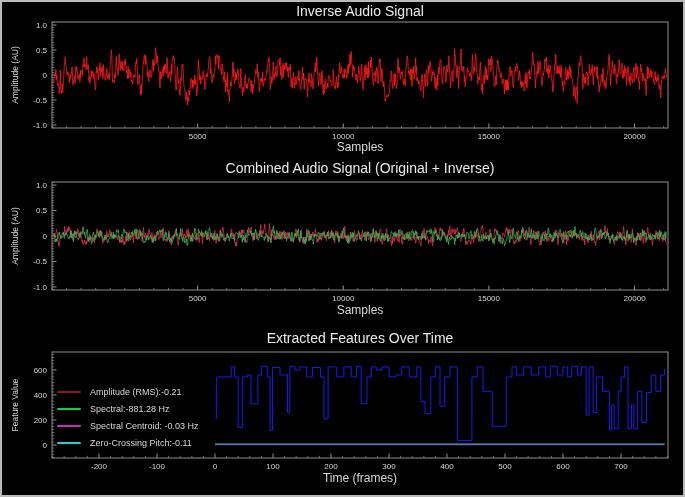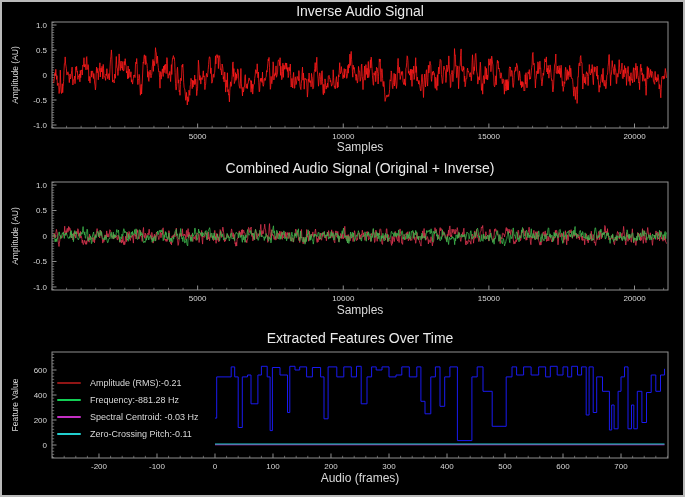--- a/index.html
+++ b/index.html
@@ -11,21 +11,21 @@
   #plot-canvas{position:absolute;left:0;top:0;font-family:"Liberation Sans",sans-serif;}
   .chart-title{position:absolute;left:52px;width:616px;text-align:center;
     color:#eaeaea;font-size:14px;line-height:12px;}
   #title-0{top:5px}#title-1{top:162px}#title-2{top:332px}
   .xlabel{position:absolute;left:52px;width:616px;text-align:center;
     color:#d8d8d8;font-size:12px;line-height:9px;}
   #xlabel-0{top:143px}#xlabel-1{top:306px}#xlabel-2{top:474px}
   .ylabel{position:absolute;left:15px;color:#d8d8d8;font-size:8.5px;white-space:nowrap;
     transform:translate(-50%,-50%) rotate(-90deg);}
   #ylabel-0{top:75px}#ylabel-1{top:236px}#ylabel-2{top:405px}
-  .legend{position:absolute;left:57px;top:374px;}
+  .legend{position:absolute;left:57px;top:383px;}
   .legend-item{display:flex;align-items:center;height:17px;}
   .legend-swatch{display:inline-block;width:24px;height:2px;margin-right:9px;border-radius:1px;}
   .legend-label{color:#d8d8d8;font-size:9px;white-space:nowrap;}
 </style>
 </head>
 <body>
 
 <div class="figure">
 
   <svg id="plot-canvas" width="685" height="497" viewBox="0 0 685 497">
@@ -349,34 +349,34 @@
         <path d="M215.0 418.1L216.7 418.1L216.7 376.9L231.2 376.9L231.2 366.9L234.7 366.9L234.7 376.9L238.2 376.9L238.2 427.5L242.3 427.5L242.3 376.9L247.5 376.9L247.5 375.0L251.0 375.0L251.0 403.8L257.9 403.8L257.9 375.0L261.4 375.0L261.4 366.3L267.2 366.3L267.2 376.9L270.1 376.9L270.1 430.6L272.4 430.6L272.4 367.5L280.0 367.5L280.0 375.0L287.5 375.0L287.5 412.5L289.8 412.5L289.8 366.3L295.0 366.3L295.0 370.0L299.7 370.0L299.7 366.9L306.6 366.9L306.6 376.9L312.4 376.9L312.4 367.5L320.6 367.5L320.6 376.9L324.0 376.9L324.0 418.8L328.1 418.8L328.1 366.9L336.8 366.9L336.8 376.9L343.8 376.9L343.8 366.9L351.3 366.9L351.3 376.9L356.5 376.9L356.5 366.3L361.2 366.3L361.2 403.8L367.0 403.8L367.0 376.9L371.6 376.9L371.6 366.9L376.2 366.9L376.2 370.0L382.0 370.0L382.0 366.9L389.0 366.9L389.0 376.9L396.0 376.9L396.0 375.0L401.8 375.0L401.8 366.9L409.3 366.9L409.3 376.9L416.8 376.9L416.8 366.9L420.9 366.9L420.9 401.3L425.0 401.3L425.0 413.8L430.8 413.8L430.8 376.9L435.4 376.9L435.4 366.9L440.0 366.9L440.0 406.3L444.7 406.3L444.7 376.9L449.9 376.9L449.9 366.9L457.4 366.9L457.4 440.6L471.9 440.6L471.9 376.9L477.2 376.9L477.2 366.9L483.0 366.9L483.0 391.3L492.2 391.3L492.2 426.3L506.2 426.3L506.2 376.9L512.0 376.9L512.0 366.9L516.6 366.9L516.6 375.0L523.6 375.0L523.6 366.9L531.1 366.9L531.1 375.0L538.7 375.0L538.7 366.9L545.6 366.9L545.6 376.9L550.3 376.9L550.3 366.3L557.2 366.3L557.2 375.0L563.0 375.0L563.0 366.9L567.7 366.9L567.7 376.9L571.7 376.9L571.7 366.3L577.5 366.3L577.5 375.0L581.6 375.0L581.6 366.9L586.2 366.9L586.2 415.0L589.1 415.0L589.1 366.9L593.2 366.9L593.2 412.5L596.7 412.5L596.7 376.9L602.5 376.9L602.5 391.3L609.4 391.3L609.4 430.0L611.7 430.0L611.7 405.0L614.1 405.0L614.1 428.8L618.1 428.8L618.1 391.3L621.0 391.3L621.0 376.9L624.5 376.9L624.5 366.9L628.0 366.9L628.0 428.8L631.5 428.8L631.5 405.0L633.8 405.0L633.8 428.8L637.3 428.8L637.3 391.3L641.9 391.3L641.9 422.5L646.5 422.5L646.5 392.5L651.2 392.5L651.2 375.0L655.8 375.0L655.8 391.3L660.5 391.3L660.5 375.0L664.5 375.0L664.5 368.8" fill="none" stroke="#1a1af0" stroke-width="1"></path>
       </g>
     </svg>
 
   <div class="chart-title" id="title-0">Inverse Audio Signal</div>
   <div class="chart-title" id="title-2">Extracted Features Over Time</div>
   <div class="chart-title" id="title-1">Combined Audio Signal (Original + Inverse)</div>
 
   <div class="xlabel" id="xlabel-0">Samples</div>
   <div class="xlabel" id="xlabel-1">Samples</div>
-  <div class="xlabel" id="xlabel-2">Audio (frames)</div>
+  <div class="xlabel" id="xlabel-2">Time (frames)</div>
 
   <div class="ylabel" id="ylabel-0">Amplitude (AU)</div>
   <div class="ylabel" id="ylabel-1">Amplitude (AU)</div>
   <div class="ylabel" id="ylabel-2">Feature Value</div>
 
   <div class="legend">
     <div class="legend-item">
       <span class="legend-swatch" style="background: rgb(144, 21, 21);"></span>
       <span class="legend-label">Amplitude (RMS):-0.21</span>
     </div>
     <div class="legend-item">
       <span class="legend-swatch" style="background: rgb(19, 207, 85);"></span>
-      <span class="legend-label">Frequency:-881.28 Hz</span>
+      <span class="legend-label">Spectral:-881.28 Hz</span>
     </div>
     <div class="legend-item">
       <span class="legend-swatch" style="background: rgb(196, 47, 196);"></span>
       <span class="legend-label">Spectral Centroid: -0.03 Hz</span>
     </div>
     <div class="legend-item">
       <span class="legend-swatch" style="background: rgb(34, 207, 207);"></span>
       <span class="legend-label">Zero-Crossing Pitch:-0.11</span>
     </div>
   </div>

